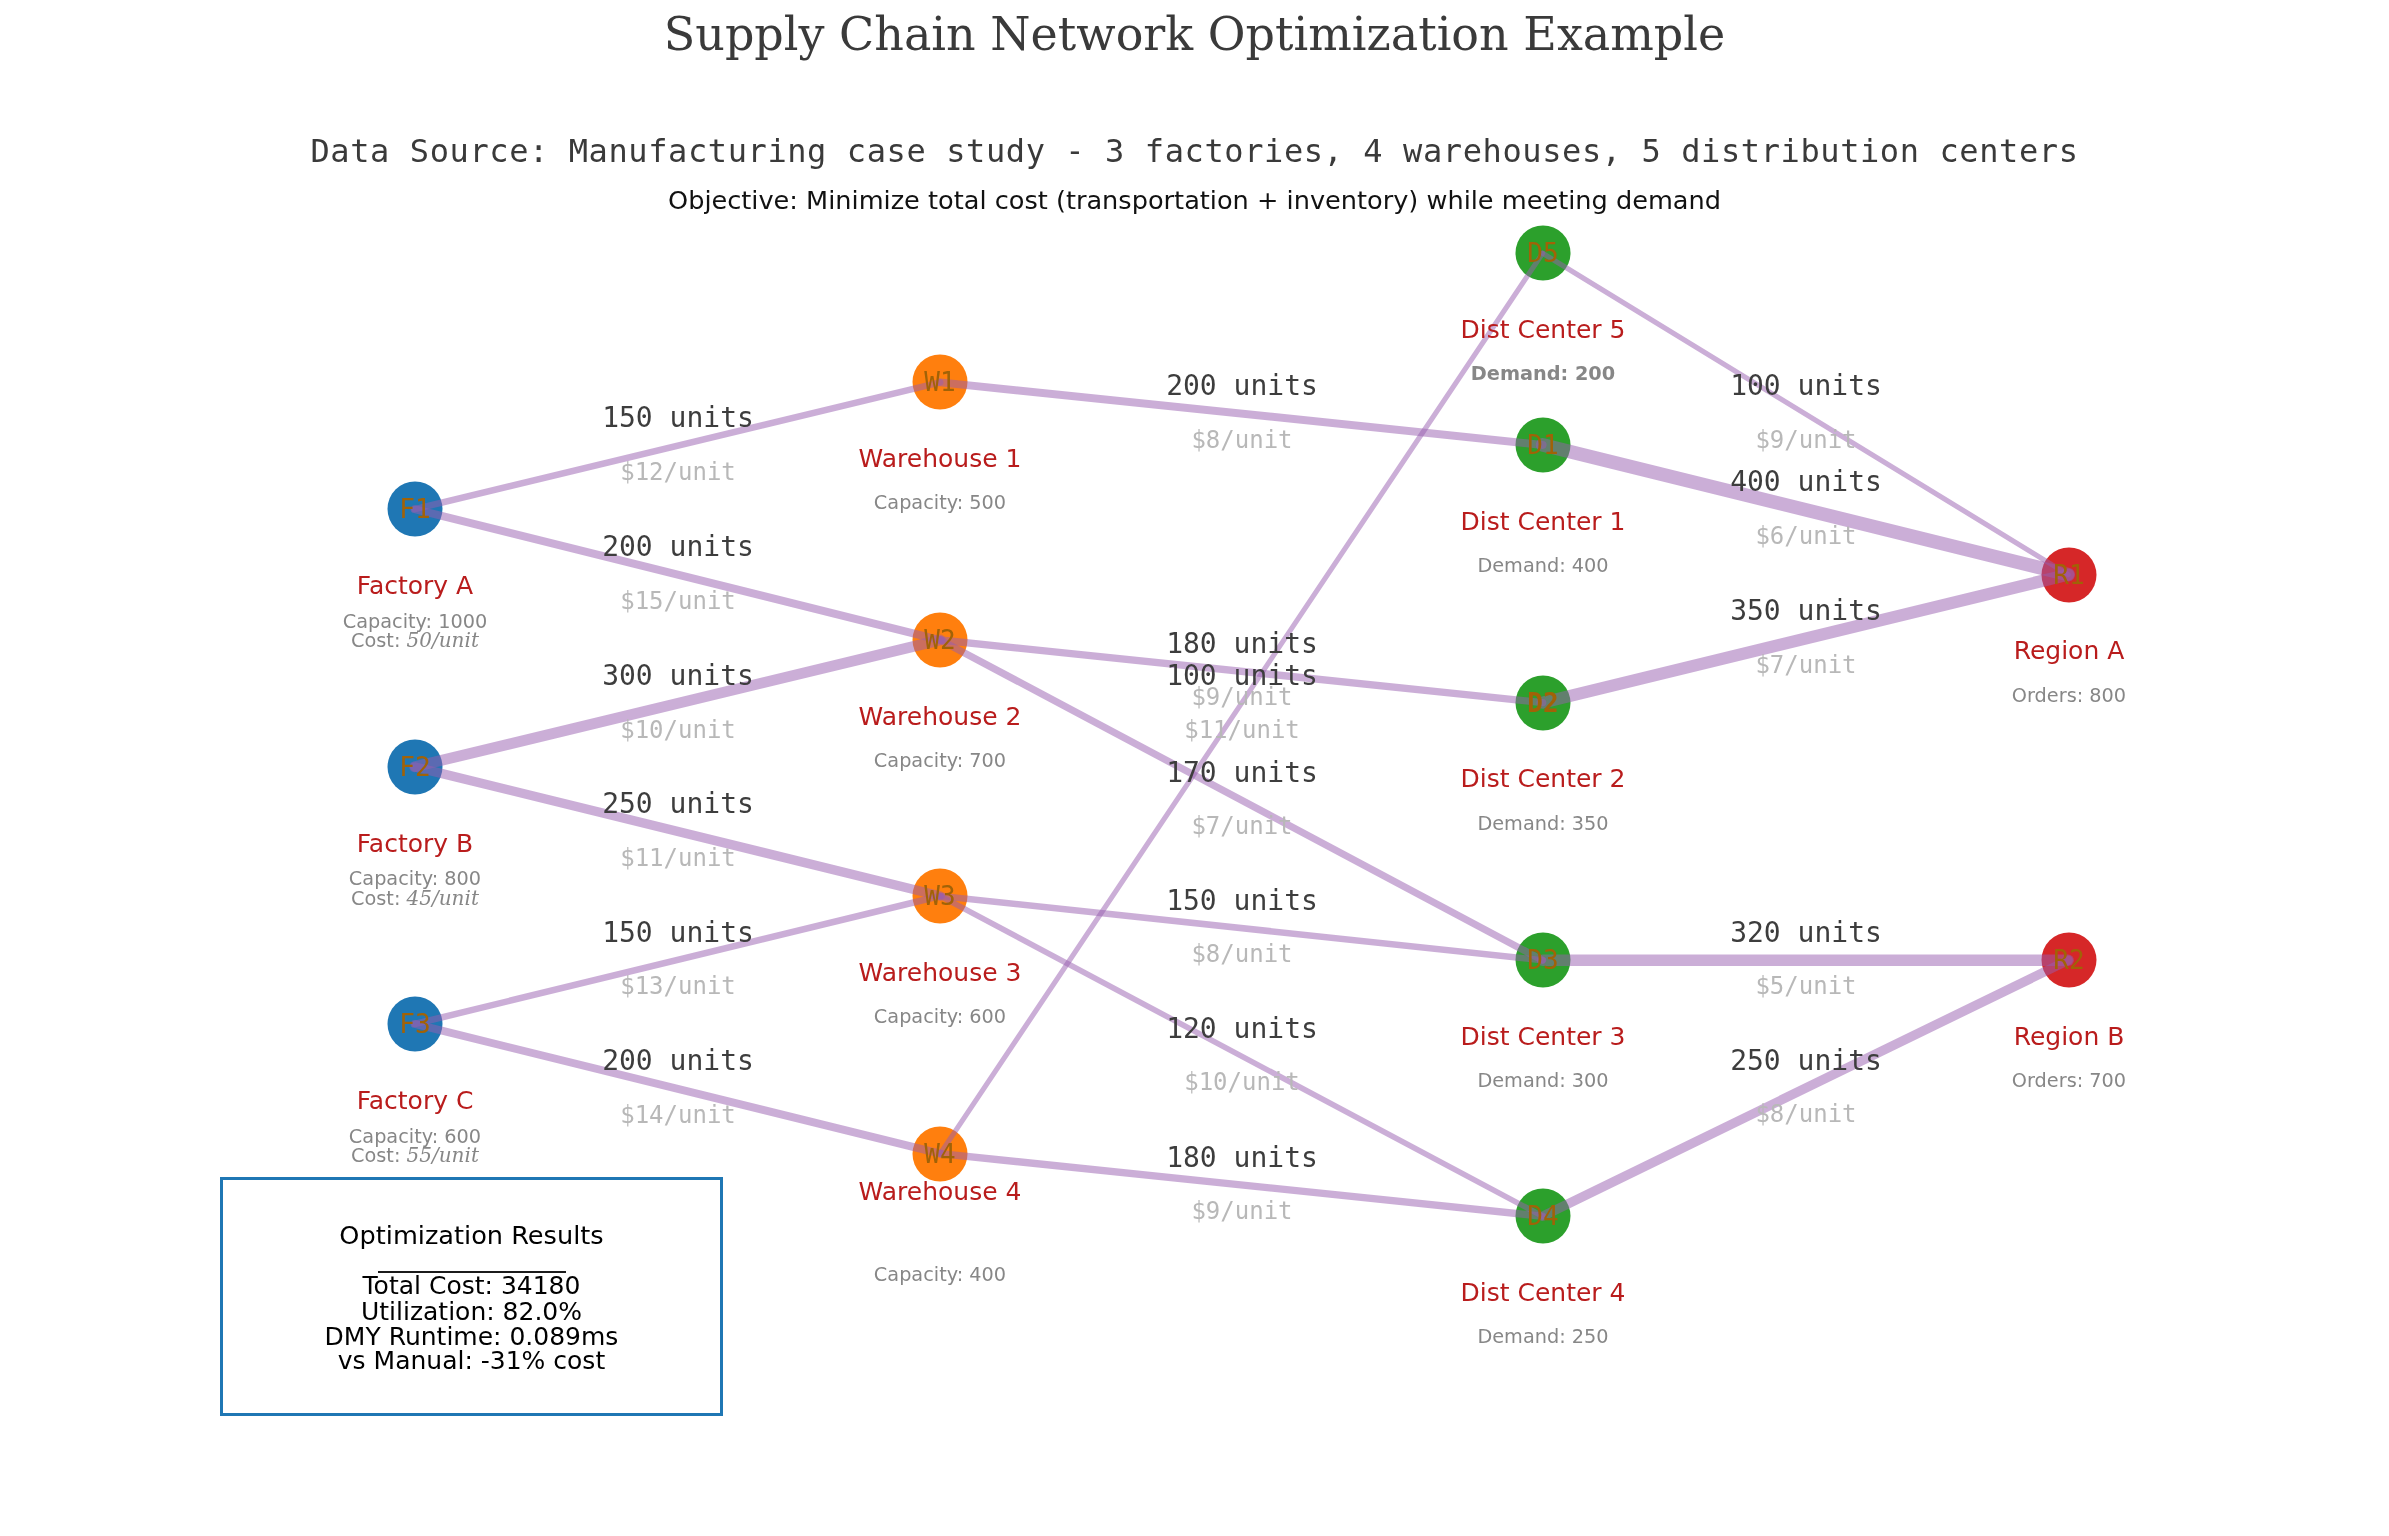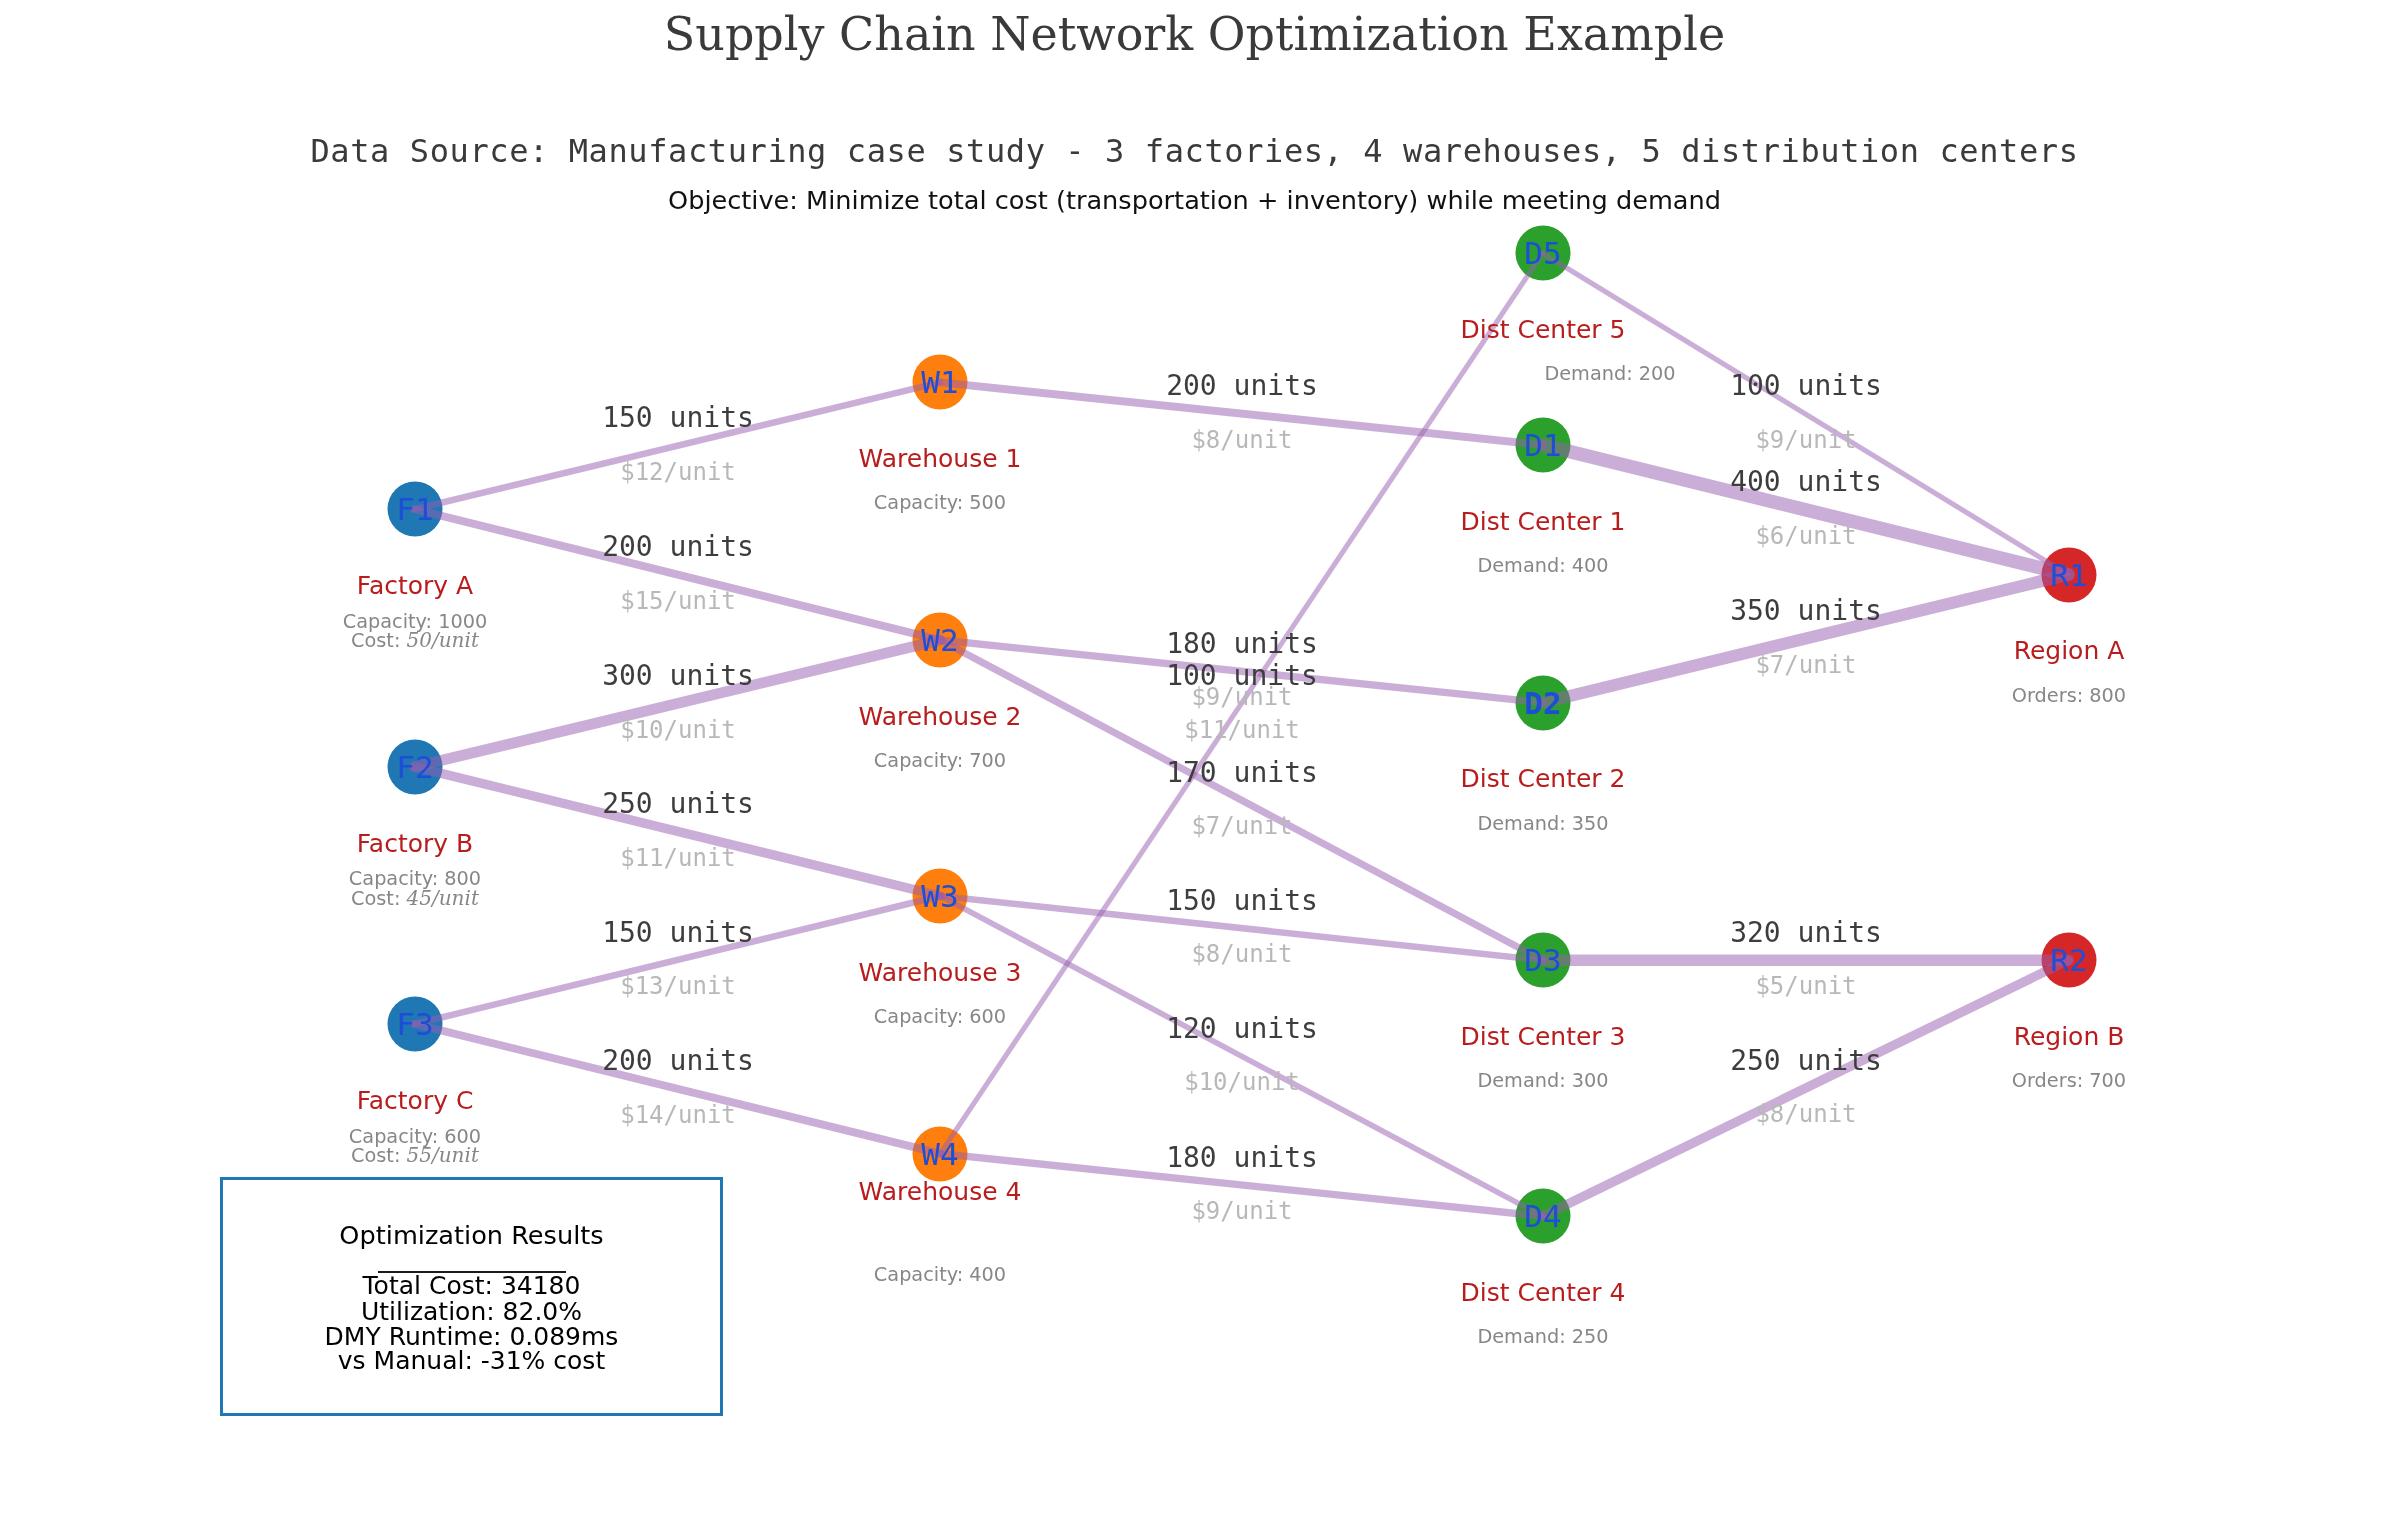--- a/index.html
+++ b/index.html
@@ -10,21 +10,21 @@
   .hdr{position:absolute;left:50%;transform:translate(-50%,-50%);white-space:nowrap;}
   #page-title{top:34px;font-family:"DejaVu Serif",serif;font-size:46px;color:#3a3a3a;}
   #subtitle{top:151px;font-family:"DejaVu Sans Mono",monospace;font-size:32px;color:#3a3a3a;letter-spacing:0.6px;}
   #objective{top:200px;font-family:"DejaVu Sans",sans-serif;font-size:25.6px;color:#111111;}
   #nodes-layer{position:absolute;inset:0;z-index:1;}
   #edges-svg{position:absolute;inset:0;z-index:2;pointer-events:none;}
   #labels-layer{position:absolute;inset:0;z-index:3;pointer-events:none;}
   .node{position:absolute;border-radius:50%;transform:translate(-50%,-50%);}
   .node-badge{
     position:absolute;transform:translate(-50%,-50%);
-    font-family:"DejaVu Sans Mono",monospace;font-size:31px;color:#1d4ed8;white-space:nowrap;
+    font-family:"DejaVu Sans Mono",monospace;font-size:26px;color:#a16207;white-space:nowrap;
   }
   .node-name{
     position:absolute;transform:translate(-50%,-50%);
     font-size:25px;color:#b91c1c;white-space:nowrap;
   }
   .node-sub{
     position:absolute;transform:translate(-50%,-50%);
     font-size:19.3px;color:#878787;white-space:nowrap;
   }
   .cost-math{font-family:"DejaVu Serif",serif;font-style:italic;font-size:20px;}
@@ -155,21 +155,21 @@
       <div class="node-name" style="left: 940px; top: 716px;">Warehouse 2</div>
       <div class="node-sub" style="left: 940px; top: 760px;">Capacity: 700</div>
       <div class="node-badge" style="left: 940px; top: 896px;">W3</div>
       <div class="node-name" style="left: 940px; top: 972px;">Warehouse 3</div>
       <div class="node-sub" style="left: 940px; top: 1016px;">Capacity: 600</div>
       <div class="node-badge" style="left: 940px; top: 1154px;">W4</div>
       <div class="node-name" style="left: 940px; top: 1191px;">Warehouse 4</div>
       <div class="node-sub" style="left: 940px; top: 1274px;">Capacity: 400</div>
       <div class="node-badge" style="left: 1543px; top: 253px;">D5</div>
       <div class="node-name" style="left: 1543px; top: 329px;">Dist Center 5</div>
-      <div class="node-sub" style="left: 1610px; top: 373px;">Demand: 200</div>
+      <div class="node-sub" style="left: 1543px; top: 373px; font-weight: bold;">Demand: 200</div>
       <div class="node-badge" style="left: 1543px; top: 445px;">D1</div>
       <div class="node-name" style="left: 1543px; top: 521px;">Dist Center 1</div>
       <div class="node-sub" style="left: 1543px; top: 565px;">Demand: 400</div>
       <div class="node-badge" style="left: 1543px; top: 703px; font-weight: bold;">D2</div>
       <div class="node-name" style="left: 1543px; top: 778px;">Dist Center 2</div>
       <div class="node-sub" style="left: 1543px; top: 823px;">Demand: 350</div>
       <div class="node-badge" style="left: 1543px; top: 960px;">D3</div>
       <div class="node-name" style="left: 1543px; top: 1036px;">Dist Center 3</div>
       <div class="node-sub" style="left: 1543px; top: 1080px;">Demand: 300</div>
       <div class="node-badge" style="left: 1543px; top: 1216px;">D4</div>

